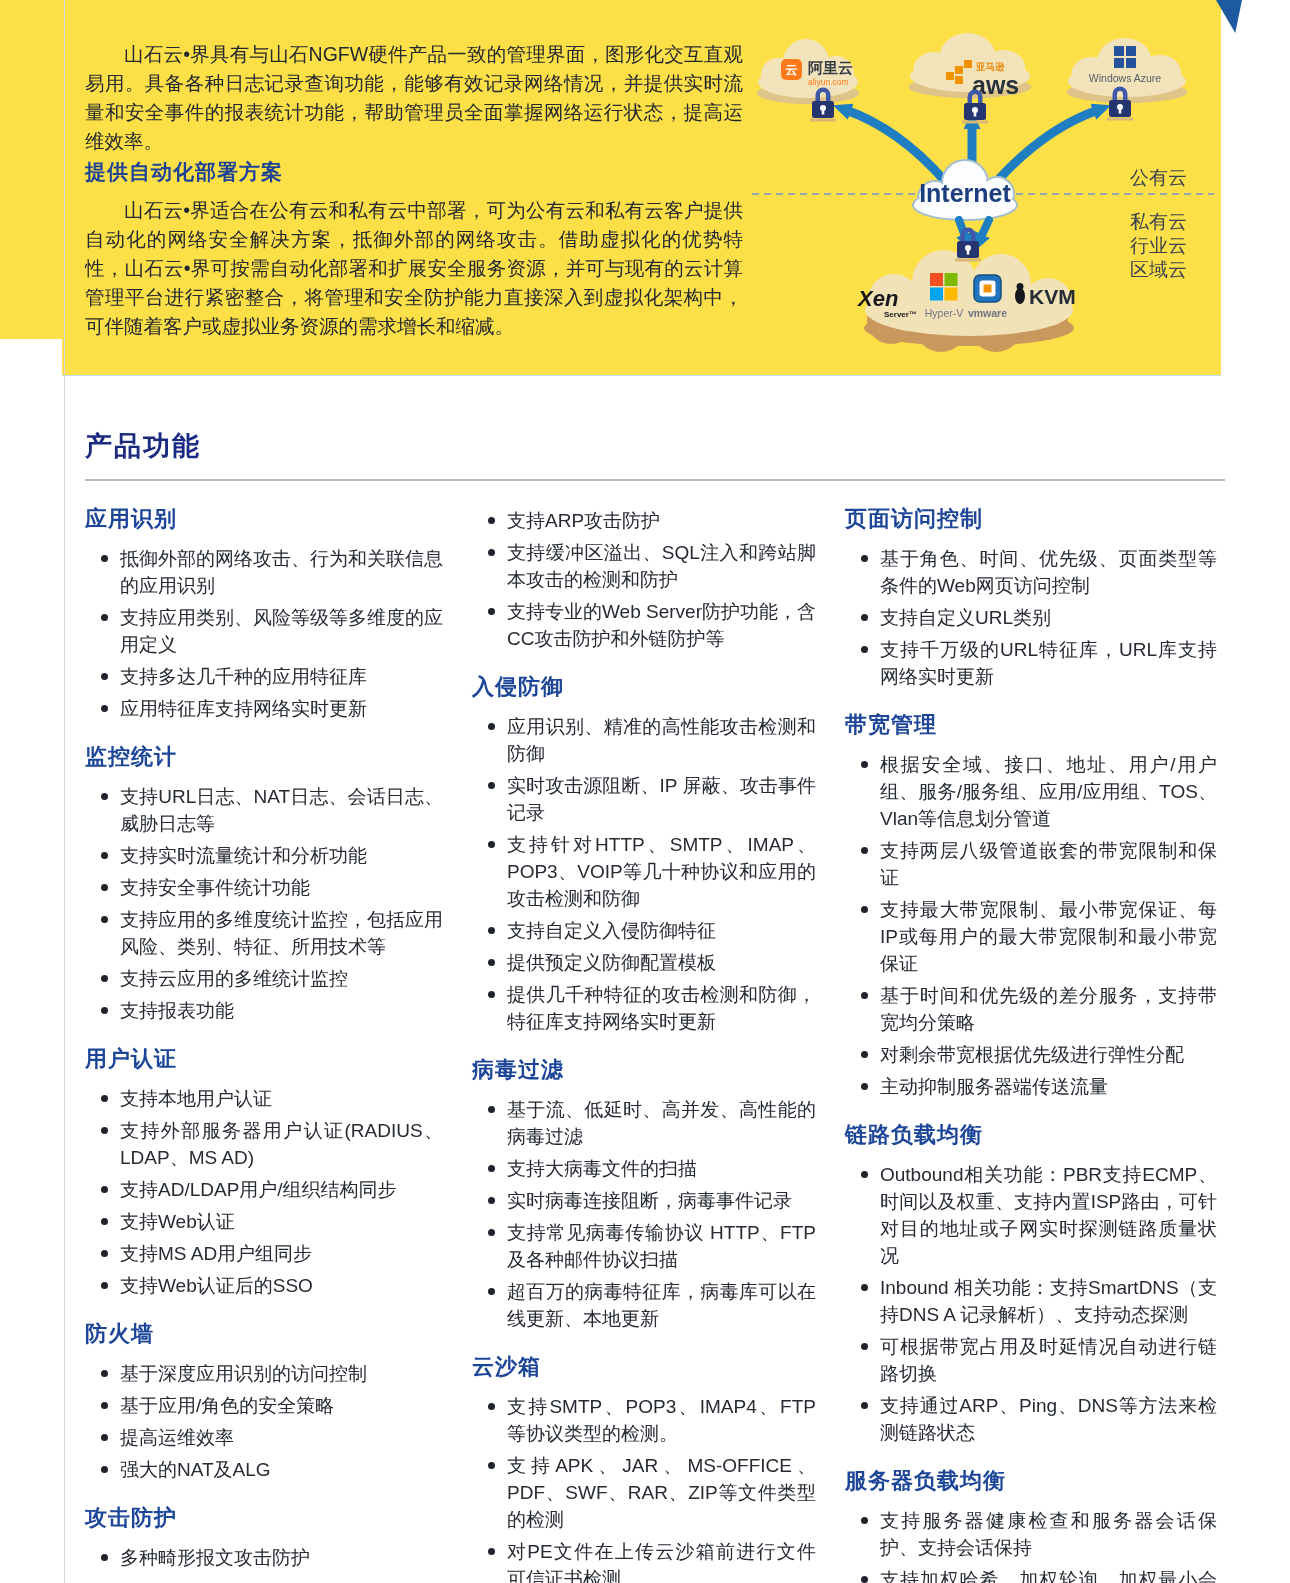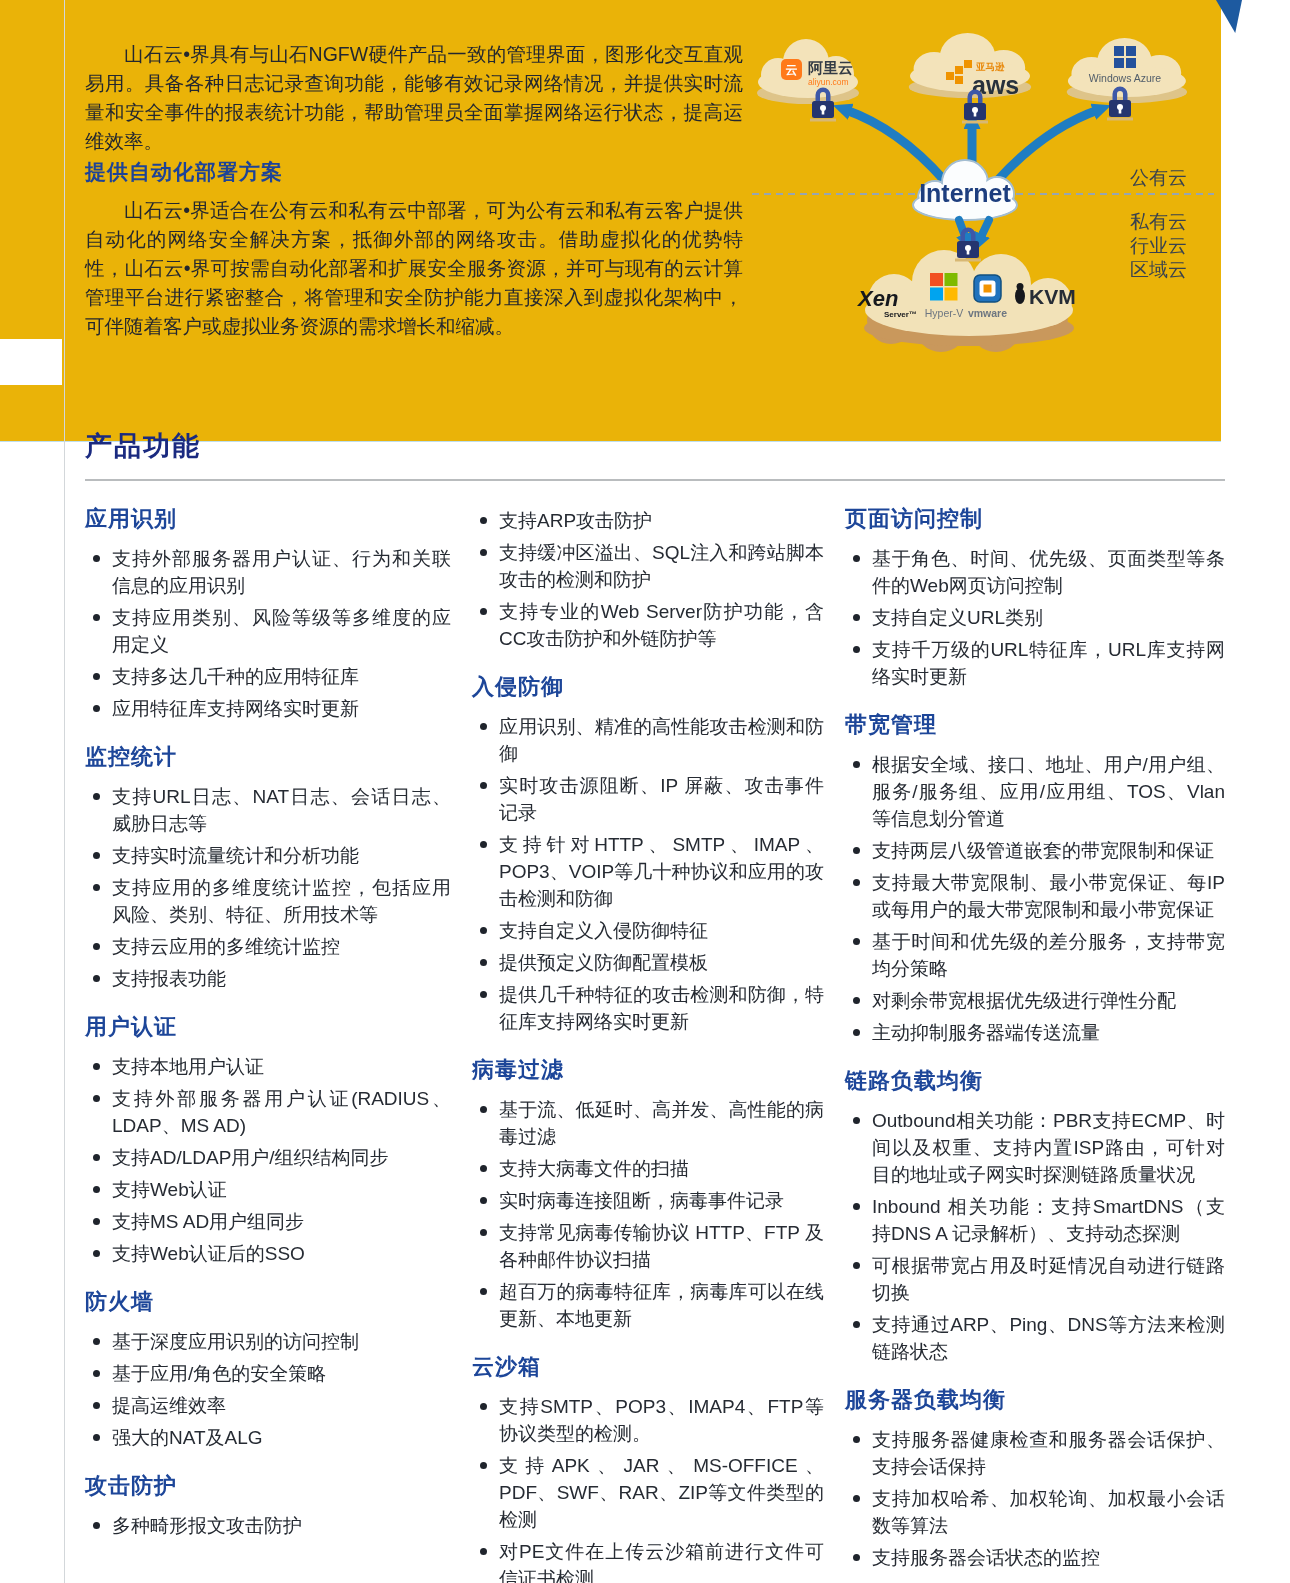--- a/index.html
+++ b/index.html
@@ -2,22 +2,22 @@
 <html><head>
 <meta charset="utf-8">
 <style>
   html,body { margin:0; padding:0; background:#ffffff; }
   .page {
     position:relative; width:1290px; height:1583px; background:#ffffff;
     font-family:"Liberation Sans","DejaVu Sans",sans-serif; overflow:hidden;
   }
   
   .hero {
-    position:absolute; left:0; top:0; width:1221px; height:442px;
-    background:#eab308; border-bottom:1px solid #bfdfee; box-sizing:border-box;
+    position:absolute; left:0; top:0; width:1221px; height:376px;
+    background:#fde047; border-bottom:1px solid #bfdfee; box-sizing:border-box;
   }
   .hero-left-patch { position:absolute; left:0; top:339px; width:62px; height:46px; background:#ffffff; }
   .vguide { position:absolute; left:64px; top:0; width:1px; height:1583px; background:#d3d7da; z-index:4; }
   .corner-flag {
     position:absolute; left:1216px; top:0; width:26px; height:33px;
     background:#1d5aa0; clip-path:polygon(0 0,100% 0,74% 100%); z-index:6;
   }
   .intro-p {
     position:absolute; left:85px; width:658px; font-size:19.5px; line-height:29px;
     color:#23272f; text-align:justify; text-indent:2em; margin:0; z-index:5;
@@ -31,21 +31,21 @@
   .diagram { position:absolute; left:748px; top:30px; width:478px; height:322px; }
   .diagram svg { display:block; }
 
   
   .features { position:absolute; left:85px; top:428px; width:1140px; }
   .features-title { margin:0; font-size:27px; font-weight:bold; color:#1a2a80; letter-spacing:2px; }
   .features-rule { height:2px; background:#b9bcbe; margin-top:15px; }
   .fcols { display:grid; grid-template-columns:366px 352px 380px; column-gap:21px; margin-top:21px; }
   .fhead { margin:20px 0 11px 0; font-size:22px; font-weight:bold; color:#1d4699; letter-spacing:1px; }
   .fcol > .fhead:first-child { margin-top:2px; }
-  .flist { list-style:none; margin:0; padding:0; }
+  .flist { list-style:none; margin:8px; padding:0; }
   .fcol > .flist:first-child { margin-top:5px; }
   .flist li {
     position:relative; padding-left:27px; margin-bottom:5px;
     font-size:19px; line-height:27px; color:#262b33; text-align:justify;
   }
   .flist li::before {
     content:""; position:absolute; left:8px; top:10px; width:7px; height:7px;
     border-radius:50%; background:#1f242c;
   }
   svg text { font-family:"Liberation Sans","DejaVu Sans",sans-serif; }
@@ -232,29 +232,30 @@
   <div class="vguide"></div>
   <div class="corner-flag"></div>
 
   <div class="features">
     <h2 class="features-title">产品功能</h2>
     <div class="features-rule"></div>
     <div class="fcols" id="feature-columns">
         <div class="fcol">
           <h3 class="fhead">应用识别</h3>
           <ul class="flist">
-            <li>支持外部服务器用户认证、行为和关联信息的应用识别</li>
+            <li>抵御外部的网络攻击、行为和关联信息的应用识别</li>
             <li>支持应用类别、风险等级等多维度的应用定义</li>
             <li>支持多达几千种的应用特征库</li>
             <li>应用特征库支持网络实时更新</li>
           </ul>
           <h3 class="fhead">监控统计</h3>
           <ul class="flist">
             <li>支持URL日志、NAT日志、会话日志、威胁日志等</li>
             <li>支持实时流量统计和分析功能</li>
+            <li>支持安全事件统计功能</li>
             <li>支持应用的多维度统计监控，包括应用风险、类别、特征、所用技术等</li>
             <li>支持云应用的多维统计监控</li>
             <li>支持报表功能</li>
           </ul>
           <h3 class="fhead">用户认证</h3>
           <ul class="flist">
             <li>支持本地用户认证</li>
             <li>支持外部服务器用户认证(RADIUS、LDAP、MS AD)</li>
             <li>支持AD/LDAP用户/组织结构同步</li>
             <li>支持Web认证</li>

